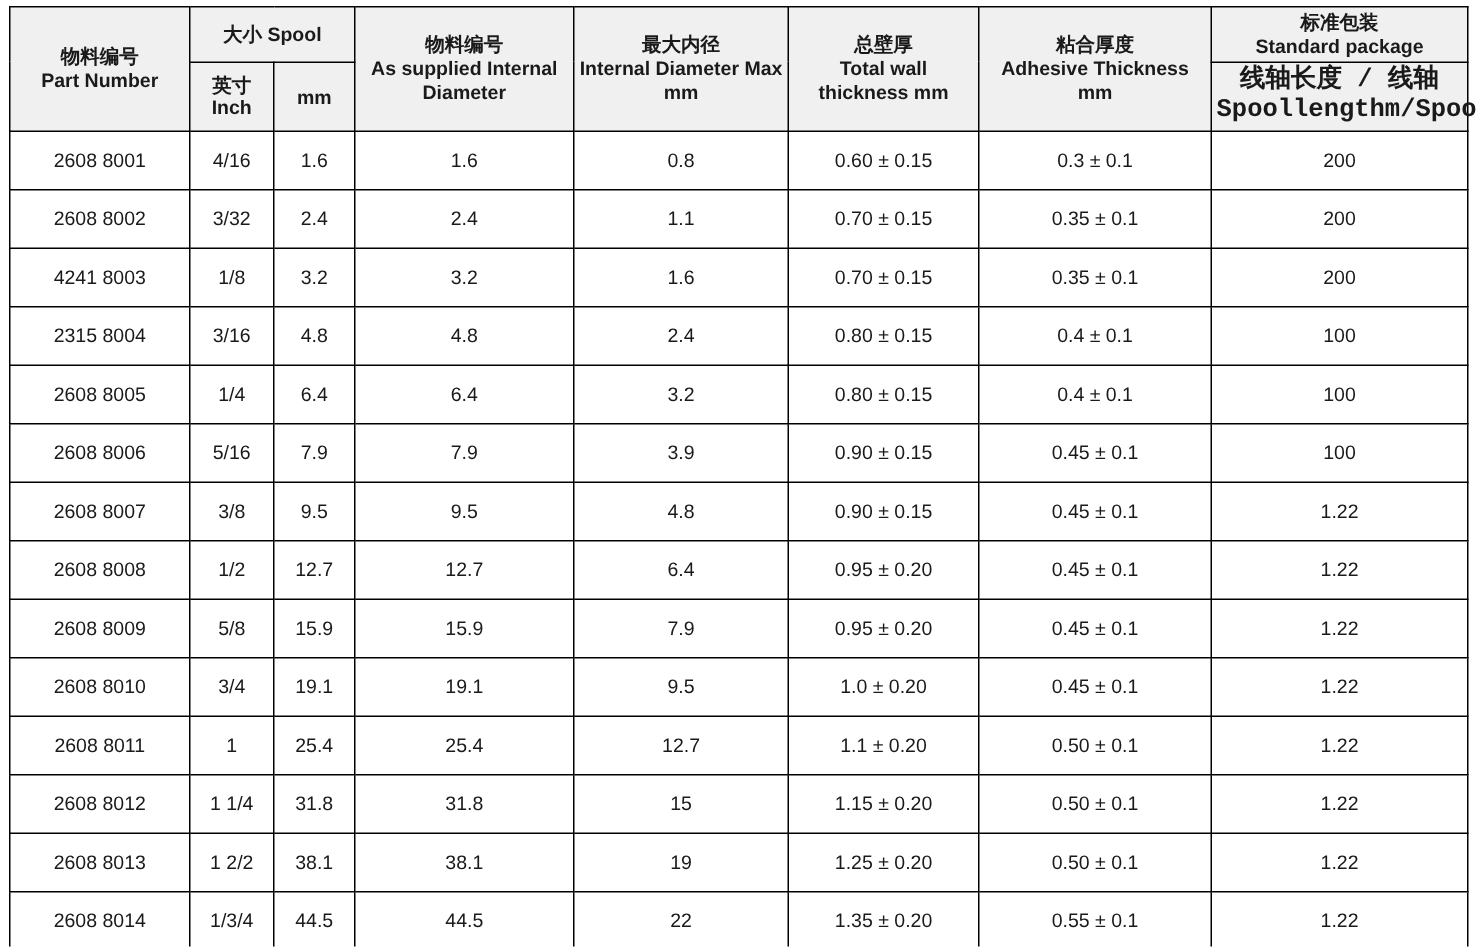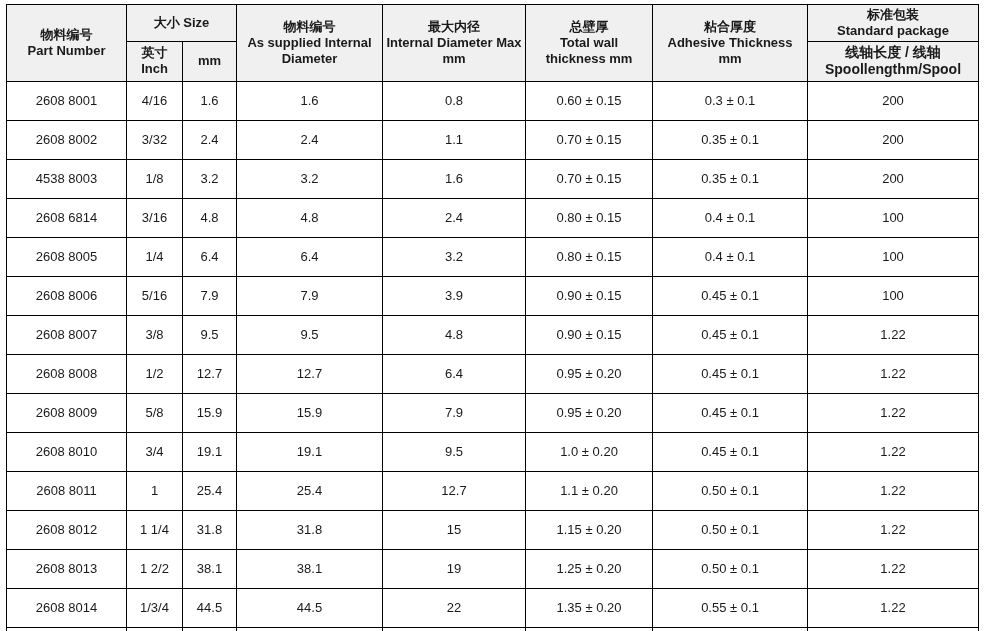--- a/index.html
+++ b/index.html
@@ -58,22 +58,23 @@
   col.c-mm     { width: 54px;  }
   col.c-supp   { width: 146px; }
   col.c-max    { width: 143px; }
   col.c-wall   { width: 127px; }
   col.c-adh    { width: 155px; }
   col.c-pack   { width: 171px; }
 
   .hdr-size-top { height: 30px; }
   .hdr-sub      { height: 40px; }
   .pack-sub {
-    font-size: 14px;
-    font-weight: bold;
+    font-size: 17px;
+    font-weight: bold;
+    font-family: Liberation Mono, monospace;
   }
 </style>
 </head>
 <body>
 
 <div class="sheet">
   <table class="spec">
     <colgroup>
       <col class="c-part">
       <col class="c-inch">
@@ -85,21 +86,21 @@
       <col class="c-pack">
     </colgroup>
     <thead>
       <tr class="hdr-size-top">
         <th rowspan="2">
           <span class="cn">物料编号</span>
           <span class="en">Part Number</span>
         </th>
         <th colspan="2">
           <span>大小</span>
-          <span>Size</span>
+          <span>Spool</span>
         </th>
         <th rowspan="2">
           <span class="cn">物料编号</span>
           <span class="en">As supplied Internal Diameter</span>
         </th>
         <th rowspan="2">
           <span class="cn">最大内径</span>
           <span class="en">Internal Diameter Max mm</span>
         </th>
         <th rowspan="2">
@@ -144,31 +145,31 @@
           <td>2608 8002</td>
           <td>3/32</td>
           <td>2.4</td>
           <td>2.4</td>
           <td>1.1</td>
           <td>0.70 ± 0.15</td>
           <td>0.35 ± 0.1</td>
           <td>200</td>
         </tr>
         <tr>
-          <td>4538 8003</td>
+          <td>4241 8003</td>
           <td>1/8</td>
           <td>3.2</td>
           <td>3.2</td>
           <td>1.6</td>
           <td>0.70 ± 0.15</td>
           <td>0.35 ± 0.1</td>
           <td>200</td>
         </tr>
         <tr>
-          <td>2608 6814</td>
+          <td>2315 8004</td>
           <td>3/16</td>
           <td>4.8</td>
           <td>4.8</td>
           <td>2.4</td>
           <td>0.80 ± 0.15</td>
           <td>0.4 ± 0.1</td>
           <td>100</td>
         </tr>
         <tr>
           <td>2608 8005</td>

